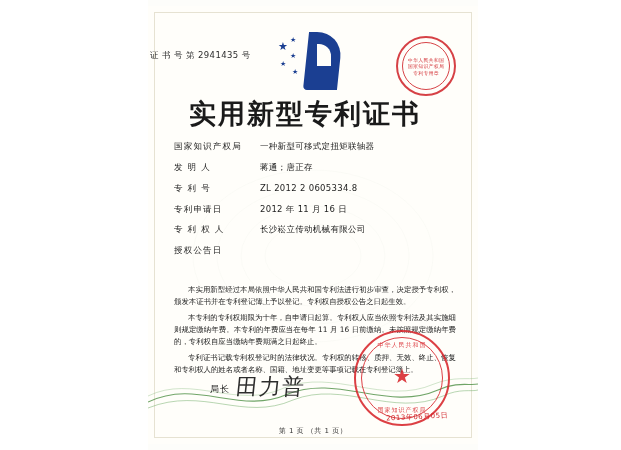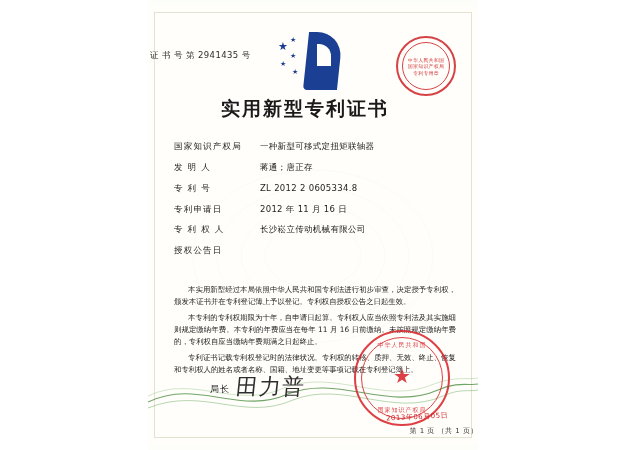--- a/index.html
+++ b/index.html
@@ -128,21 +128,21 @@
   .emblem .s5 { left: 16px; top: 36px; font-size: 7px; }
 
   
   .doc-title {
     position: absolute;
     left: 0; right: 16px;
     top: 90px;
     text-align: center;
     font-family: "DejaVu Serif", serif;
     font-weight: bold;
-    font-size: 19px;
+    font-size: 27px;
     letter-spacing: 2px;
     color: #1a1a1a;
   }
 
   
   .fields {
     position: absolute;
     left: 26px;
     right: 20px;
     top: 136px;
@@ -256,21 +256,21 @@
     color: #cf2127;
     letter-spacing: .5px;
     transform: rotate(-3deg);
   }
 
   
   .page-no {
     position: absolute;
     left: 0; right: 0;
     bottom: 8px;
-    text-align: right;
+    text-align: center;
     font-size: 7px;
     color: #333;
     letter-spacing: .5px;
   }
 
   
   .wave {
     position: absolute;
     left: 0; right: 0;
     bottom: 26px;

